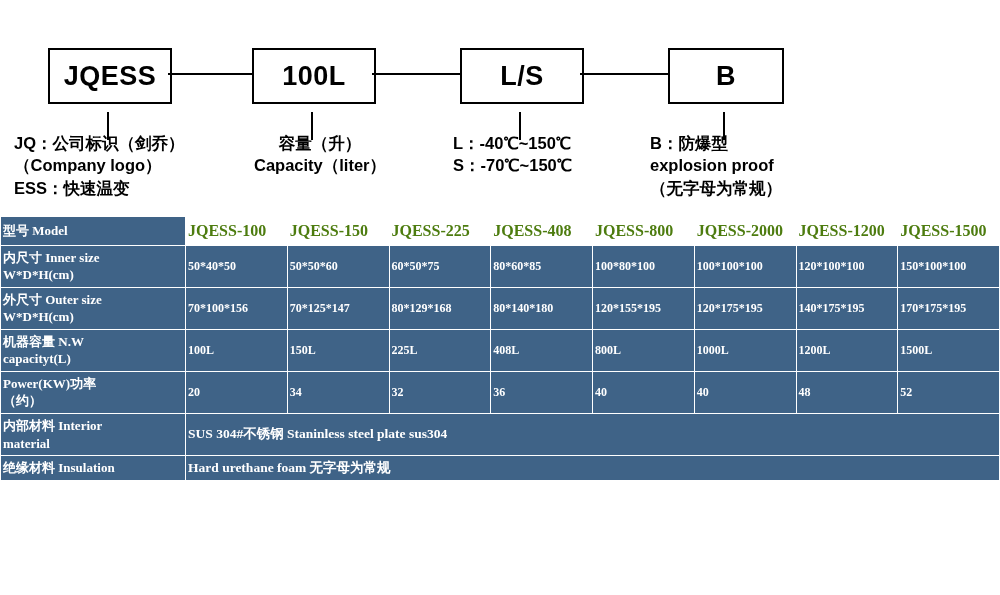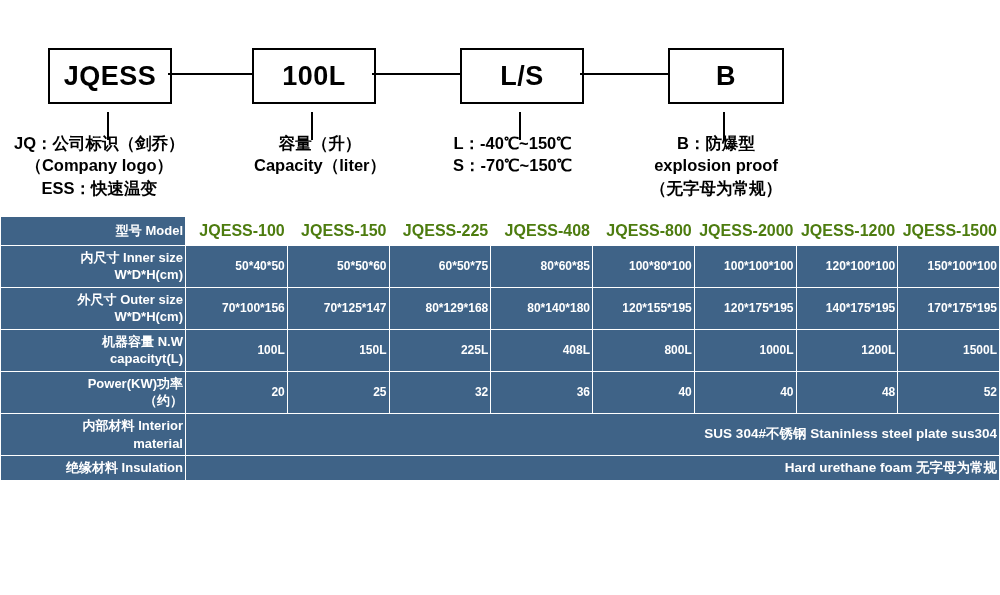--- a/index.html
+++ b/index.html
@@ -71,42 +71,43 @@
   .stem-3 { left: 519px; top: 64px; height: 28px; }
   .stem-4 { left: 723px; top: 64px; height: 28px; }
 
   .legend {
     position: absolute;
     top: 96px;
     font-size: 16.5px;
     font-weight: bold;
     line-height: 1.35;
   }
-  .legend .ln { white-space: nowrap; text-align: center; }
+  .legend .ln { white-space: nowrap; }
   .lg-1 { left: 14px;  text-align: left; }
   .lg-2 { left: 240px; text-align: center; width: 160px; }
   .lg-3 { left: 453px; text-align: left; }
   .lg-4 { left: 650px; text-align: left; }
 
   
   table.spec {
     border-collapse: collapse;
     width: 1000px;
     table-layout: fixed;
     font-size: 12.5px;
   }
   table.spec td {
     border: 1px solid #ffffff;
-    text-align: right;
+    text-align: left;
     vertical-align: middle;
     padding: 3px 2px;
     font-weight: bold;
     color: #ffffff;
     background: #3f6387;
     line-height: 1.35;
+    font-family: Liberation Serif, serif;
   }
   td.rowhead {
     width: 180px;
     background: #3f6387;
     color: #fff;
     font-size: 13px;
   }
   td.cell {
     background: #ffffff;
     color: #1b1b1b;
@@ -230,21 +231,21 @@
         <td class="cell">1200L</td>
         <td class="cell">1500L</td>
       </tr>
 
       <tr>
         <td class="rowhead">
           <span class="two-line">Power(KW)功率</span>
           <span class="two-line">（约）</span>
         </td>
         <td class="cell">20</td>
-        <td class="cell">25</td>
+        <td class="cell">34</td>
         <td class="cell">32</td>
         <td class="cell">36</td>
         <td class="cell">40</td>
         <td class="cell">40</td>
         <td class="cell">48</td>
         <td class="cell">52</td>
       </tr>
 
 
       <tr>

